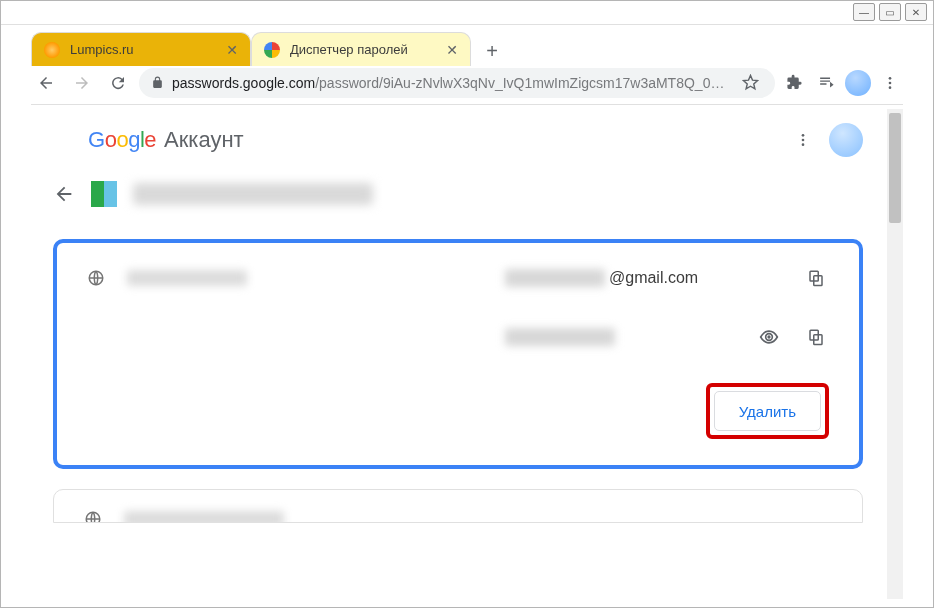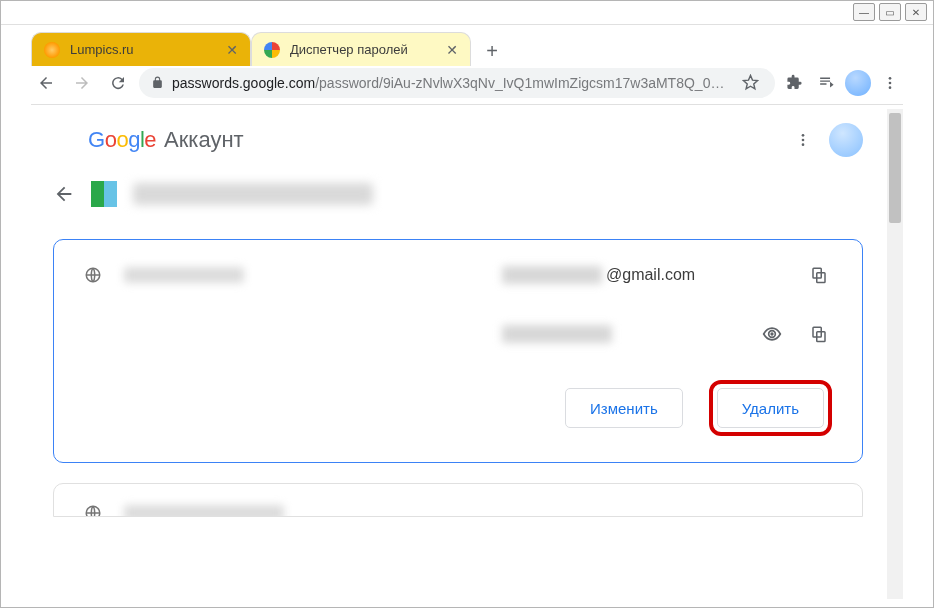--- a/index.html
+++ b/index.html
@@ -153,21 +153,21 @@
   .site-name-blur {
     width: 240px; height: 22px;
     background: #d9d9d9;
     filter: blur(5px);
     border-radius: 4px;
   }
 
   
   .card {
     margin: 14px 22px 0 22px;
-    border: 1px solid #3b82f6;
+    border: 4px solid #3b82f6;
     border-radius: 10px;
     padding: 26px 30px;
   }
   .card-row {
     display: flex; align-items: center;
     margin-bottom: 40px;
     gap: 18px;
   }
   .globe-icon { color: #757575; font-size: 18px; width: 22px; }
   .site-label-blur, .blur-left {
@@ -189,21 +189,21 @@
     border: 1px solid #dadce0;
     border-radius: 5px;
     background: #fff;
     color: #1a73e8;
     font-size: 15px; font-weight: 500;
     display: flex; align-items: center; justify-content: center;
     cursor: pointer;
   }
   .highlight-ring {
     border: 4px solid #d40000;
-    border-radius: 12px;
+    border-radius: 6px;
     padding: 4px;
   }
 
   
   .card2 {
     margin: 20px 22px 0 22px;
     border: 1px solid #e0e0e0;
     border-top-left-radius: 10px; border-top-right-radius: 10px;
     padding: 20px 30px 0 30px;
     height: 34px;
@@ -365,21 +365,20 @@
             <div class="icon-btn">
               <svg width="18" height="18" viewBox="0 0 24 24">
                   <rect x="9" y="9" width="11" height="13" rx="1" fill="none" stroke="#5f6368" stroke-width="2"></rect>
                   <rect x="4" y="3" width="11" height="13" rx="1" fill="none" stroke="#5f6368" stroke-width="2"></rect>
                 </svg>
             </div>
           </div>
         </div>
 
         <div class="card-actions">
-          <button class="g-btn">Изменить</button>
           <div class="highlight-ring">
             <button class="g-btn">Удалить</button>
           </div>
         </div>
       </div>
 
       <div class="card2">
         <div class="card2-row">
           <span class="globe-icon">
             <svg width="18" height="18" viewBox="0 0 24 24">

